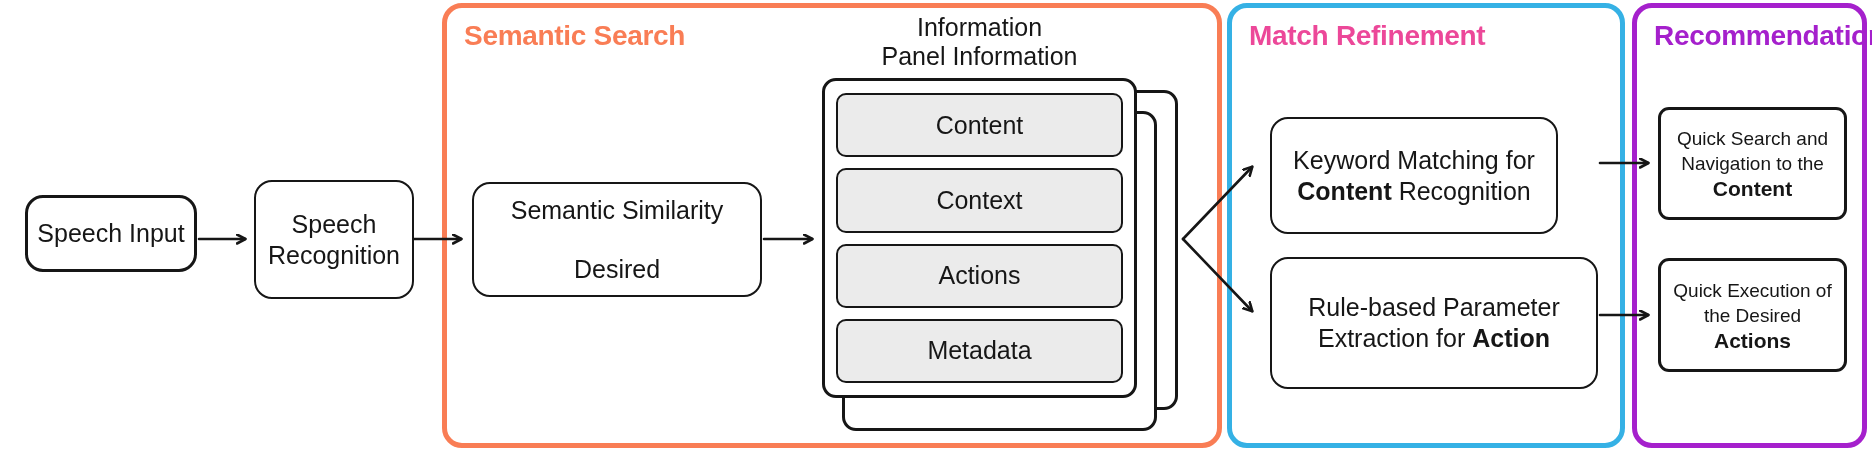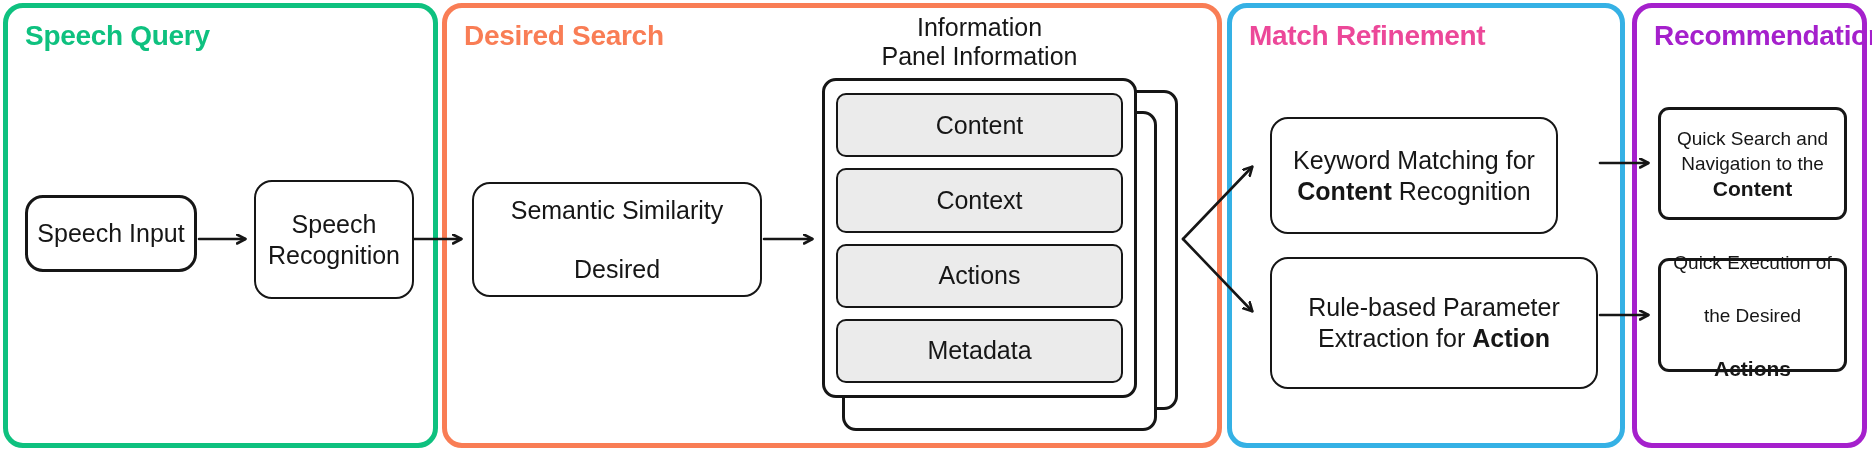--- a/index.html
+++ b/index.html
@@ -109,26 +109,23 @@
     width: 1872px; height: 456px;
     z-index: 10;
     pointer-events: none;
   }
 </style>
 </head>
 <body>
 
 <div class="canvas">
 
-  <section class="panel p-green" style="left:3px; top:3px; width:435px; height:445px;">
-    <h2 class="panel-title t-green">Speech Query</h2>
-  </section>
 
   <section class="panel p-orange" style="left:442px; top:3px; width:780px; height:445px;">
-    <h2 class="panel-title t-orange">Desired Search</h2>
+    <h2 class="panel-title t-orange">Semantic Search</h2>
   </section>
 
   <section class="panel p-cyan" style="left:1227px; top:3px; width:398px; height:445px;">
     <h2 class="panel-title t-cyan">Match Refinement</h2>
   </section>
 
   <section class="panel p-purple" style="left:1632px; top:3px; width:235px; height:445px;">
     <h2 class="panel-title t-purple">Recommendation</h2>
   </section>
 
@@ -170,21 +167,21 @@
     <div>Rule-based Parameter</div>
     <div><span>Extraction for </span><span class="bold">Action</span></div>
   </div>
 
   <div class="node thick rec-node" style="left:1658px; top:107px; width:189px; height:113px;">
     <div>Quick Search and</div>
     <div>Navigation to the</div>
     <div class="bold-line">Content</div>
   </div>
 
-  <div class="node thick rec-node" style="left:1658px; top:258px; width:189px; height:114px;gap:28px;">
+  <div class="node thick rec-node" style="left:1658px; top:258px; width:189px; height:114px;">
     <div>Quick Execution of</div>
     <div>the Desired</div>
     <div class="bold-line">Actions</div>
   </div>
 
   <svg class="arrows" viewBox="0 0 1872 456" xmlns="http://www.w3.org/2000/svg">
     <defs>
       <marker id="ah" markerWidth="14" markerHeight="14" refX="9" refY="5.5" orient="auto" markerUnits="userSpaceOnUse">
         <path d="M1,1 L9.5,5.5 L1,10" fill="none" stroke="#161616" stroke-width="2.6" stroke-linecap="round" stroke-linejoin="round"></path>
       </marker>

